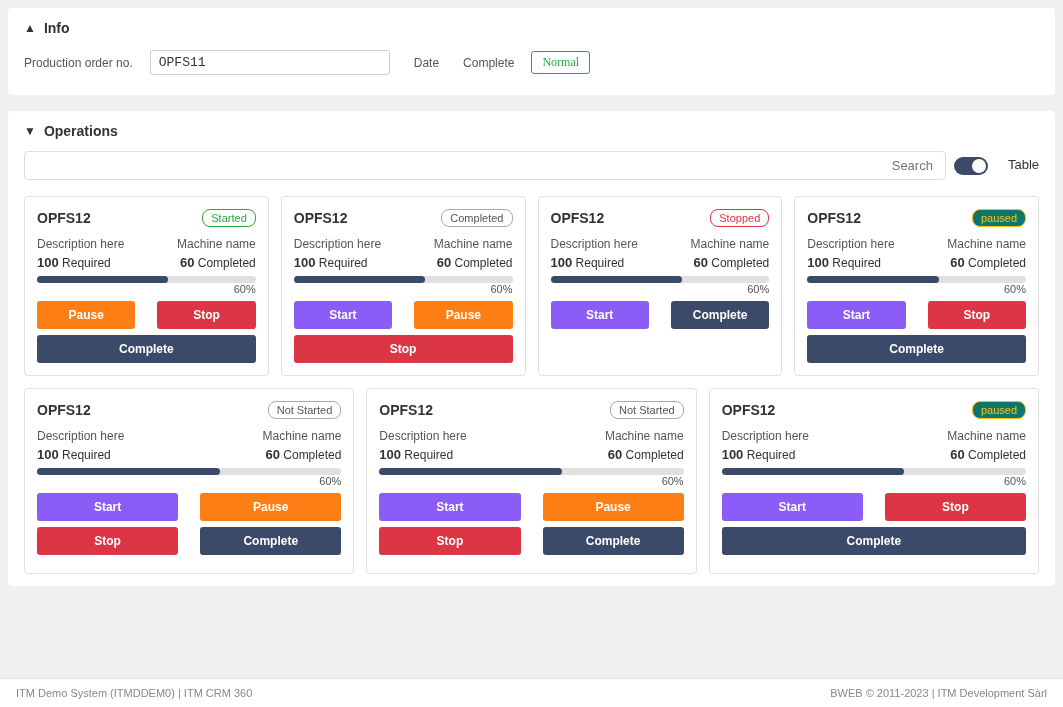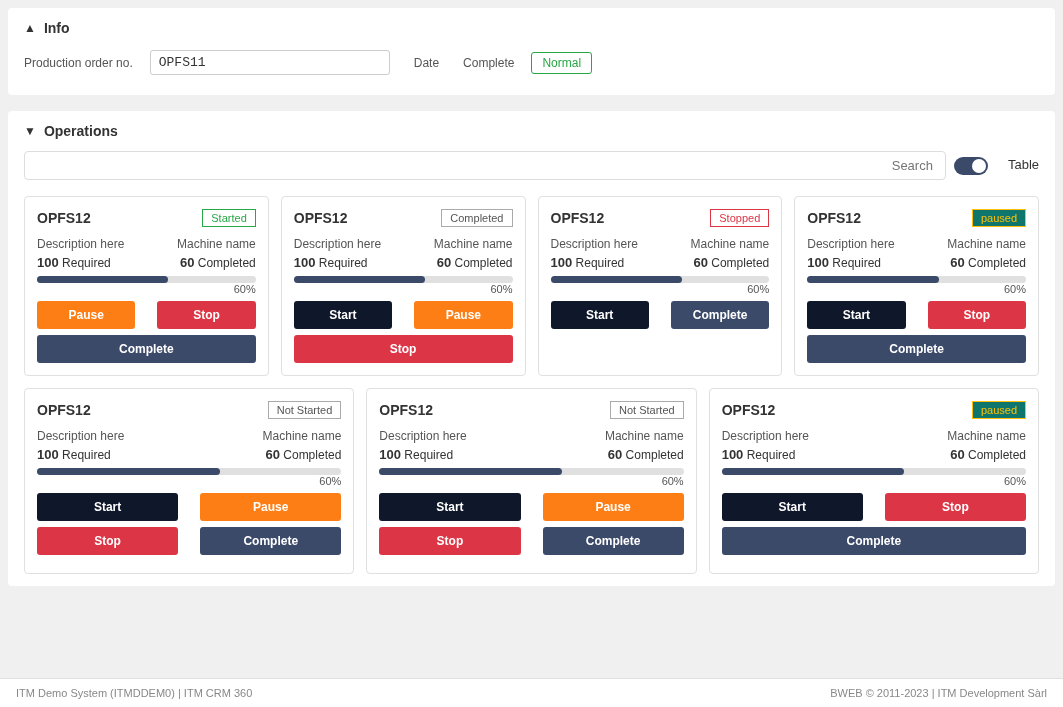--- a/index.html
+++ b/index.html
@@ -13,60 +13,60 @@
 
     .chevron { font-size: 12px; }
 
     .info-fields { display: flex; align-items: center; gap: 24px; padding: 4px 0 8px 0; }
     .info-field { display: flex; align-items: center; gap: 17px; }
     .info-label { font-size: 12px; color: #555; white-space: nowrap; }
     .info-input { border: 1px solid #ccc; border-radius: 3px; padding: 4px 8px; font-size: 13px; background: #fff; color: #333; }
     .info-input.wide { width: 240px; font-family: Liberation Mono, monospace; }
     .info-input.medium { width: 160px; }
 
-    .priority-badge { border: 1px solid #28a745; color: #28a745; border-radius: 3px; padding: 3px 10px; font-size: 12px; background: #fff; }
+    .priority-badge { border: 1px solid #28a745; color: #28a745; border-radius: 3px; padding: 3px 10px; font-size: 12px; background: #fff; font-family: Liberation Serif, serif; }
 
     .ops-header { display: flex; align-items: center; justify-content: space-between; margin-bottom: 12px; }
     .ops-title { display: flex; align-items: center; gap: 8px; font-size: 14px; font-weight: 600; }
 
     .search-bar-wrap { display: flex; align-items: center; gap: 8px; margin-bottom: 16px; }
     .search-input { flex: 1; border: 1px solid #ddd; border-radius: 4px; padding: 6px 12px; font-size: 13px; color: #999; background: #fff; text-align: right; }
 
     .toggle-wrap { display: flex; align-items: flex-start; gap: 20px; }
     .toggle { width: 34px; height: 18px; background: #3c4a6a; border-radius: 9px; position: relative; cursor: pointer; }
     .toggle-knob { width: 14px; height: 14px; background: #fff; border-radius: 50%; position: absolute; top: 2px; right: 2px; }
     .toggle-label { font-size: 13px; color: #333; }
 
     .cards-grid { display: grid; grid-template-columns: repeat(4, 1fr); gap: 12px; margin-bottom: 12px; }
     .cards-grid-bottom { display: grid; grid-template-columns: repeat(3, 1fr); gap: 12px; }
 
     .card { background: #fff; border: 1px solid #e0e0e0; border-radius: 4px; padding: 12px; }
     .card-header { display: flex; justify-content: space-between; align-items: center; margin-bottom: 10px; }
     .card-title { font-weight: 700; font-size: 14px; }
-    .badge { font-size: 11px; border-radius: 0; padding: 2px 8px; border: 1px solid; }
+    .badge { font-size: 11px; border-radius: 8px; padding: 2px 8px; border: 1px solid; }
     .badge-started { color: #28a745; border-color: #28a745; background: #fff; }
     .badge-completed { color: #555; border-color: #aaa; background: #fff; }
     .badge-stopped { color: #dc3545; border-color: #dc3545; background: #fff; }
     .badge-paused { color: #ffc107; border-color: #ffc107; background: #0f766e; }
     .badge-notstarted { color: #555; border-color: #aaa; background: #fff; }
 
     .card-desc { display: flex; justify-content: space-between; font-size: 12px; color: #555; margin-bottom: 4px; }
     .card-numbers { display: flex; justify-content: space-between; font-size: 12px; margin-bottom: 6px; }
     .num-bold { font-weight: 700; font-size: 13px; }
 
     .progress-wrap { position: relative; margin-bottom: 6px; }
     .progress-bar-bg { height: 7px; background: #e0e0e0; border-radius: 4px; }
     .progress-bar-fill { height: 7px; background: #3c4a6a; border-radius: 4px; }
     .progress-label { text-align: right; font-size: 11px; color: #555; }
 
     .btn-row { display: flex; gap: 22px; margin-bottom: 6px; }
     .btn { flex: 1; border: none; border-radius: 3px; padding: 7px 4px; font-size: 12px; font-weight: 600; cursor: pointer; color: #fff; text-align: center; }
     .btn-full { width: 100%; border: none; border-radius: 3px; padding: 7px 4px; font-size: 12px; font-weight: 600; cursor: pointer; color: #fff; text-align: center; }
 
-    .btn-green { background: #0f172a; }
+    .btn-green { background: #8b5cf6; }
     .btn-orange { background: #fd7e14; }
     .btn-red { background: #dc3545; }
     .btn-dark { background: #3c4a6a; }
 
     .footer { margin-top: auto; background: #fff; border-top: 1px solid #e0e0e0; padding: 8px 16px; display: flex; justify-content: space-between; align-items: center; font-size: 11px; color: #888; }
   </style>
 </head>
 <body>
 
 <div class="page-wrapper">

